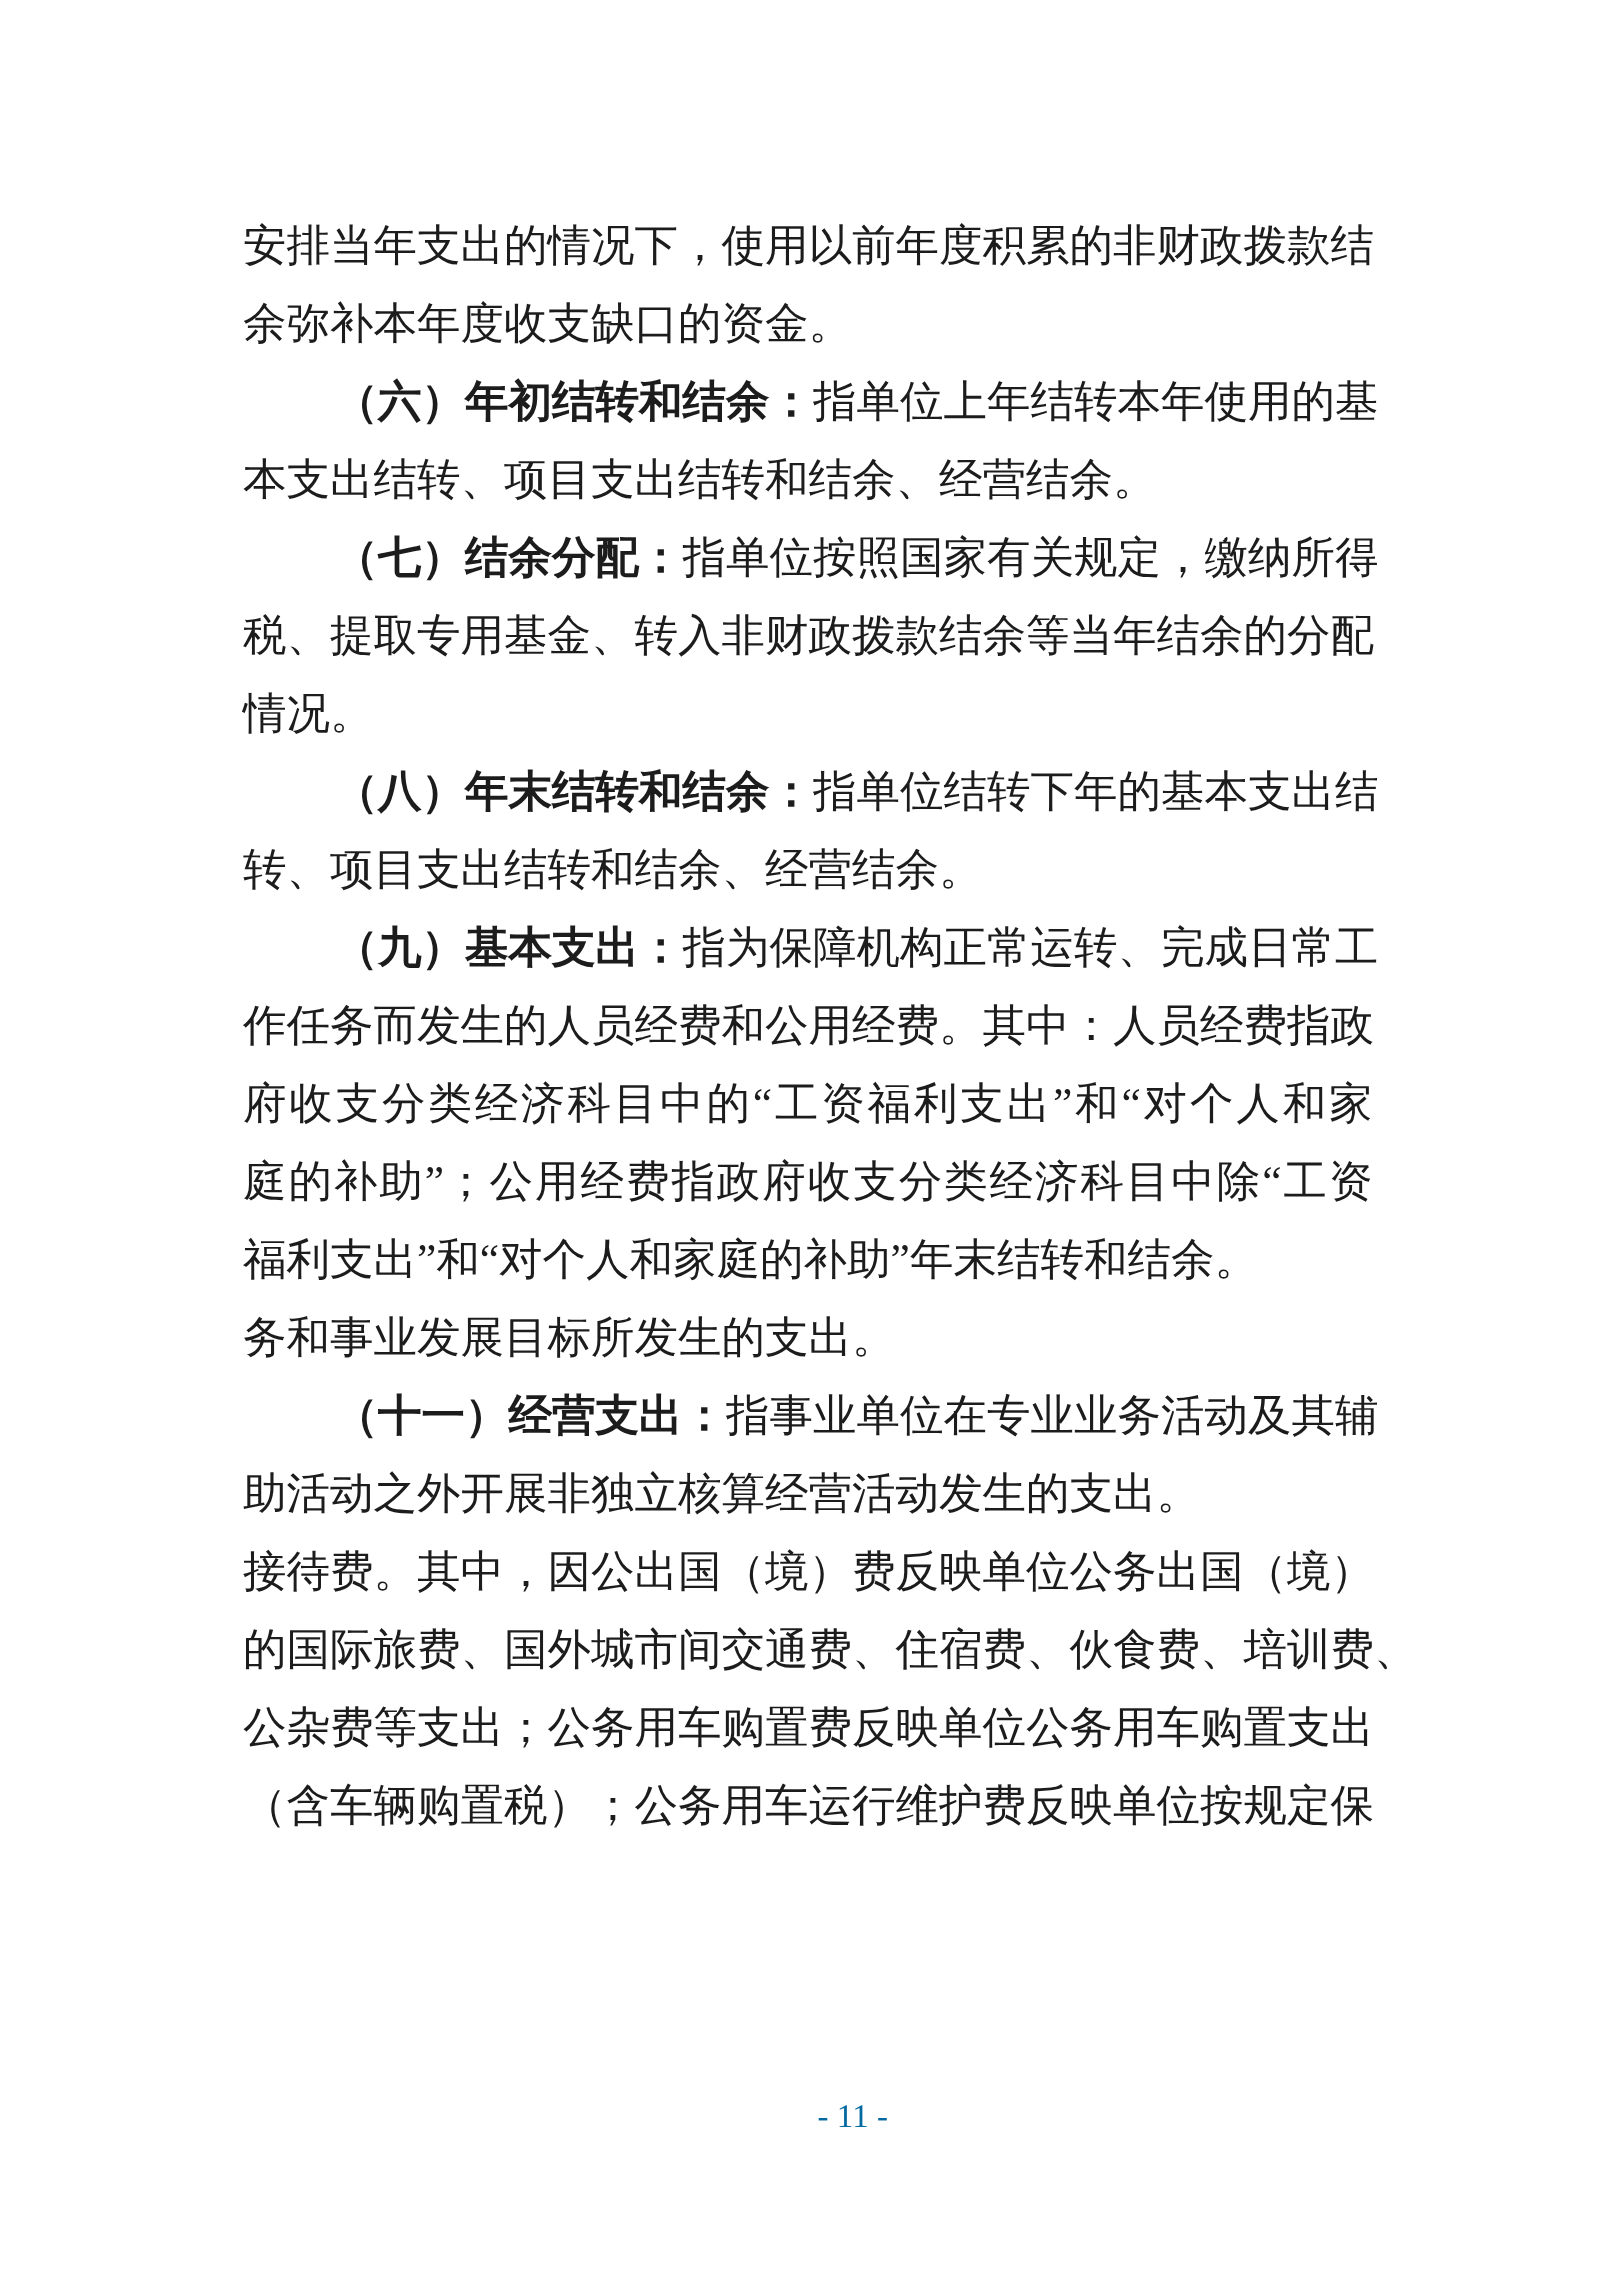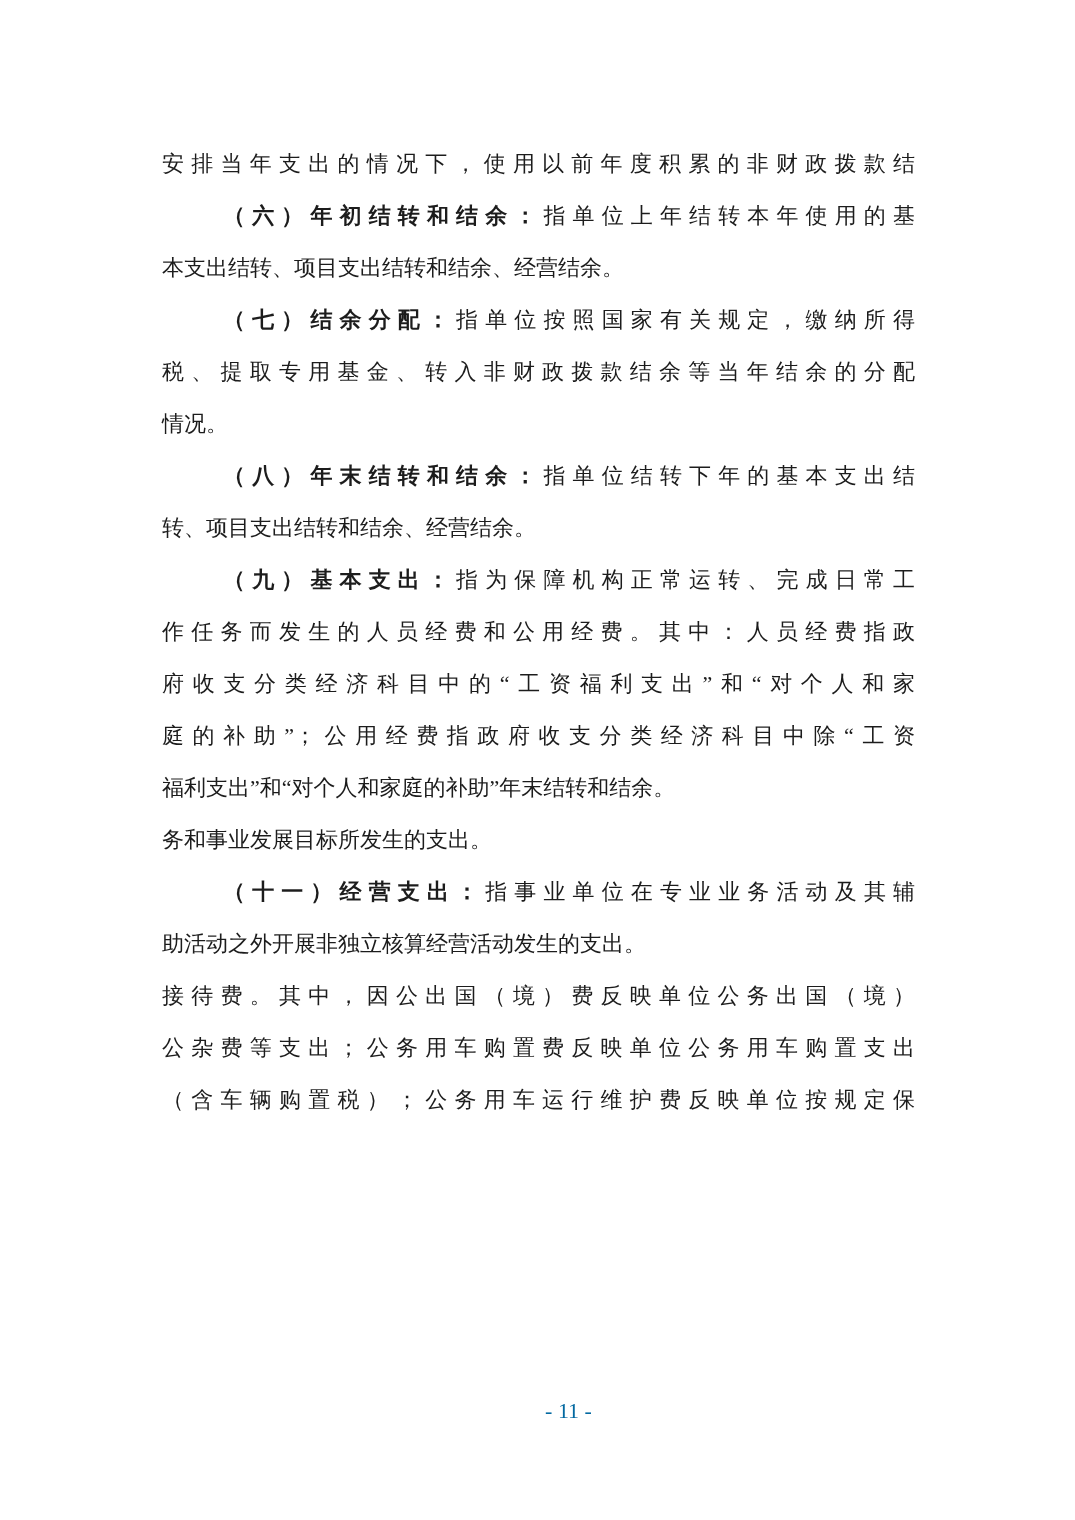--- a/index.html
+++ b/index.html
@@ -13,21 +13,21 @@
     height: 1520px;
     background: #ffffff;
     overflow: hidden;
     font-family: "Liberation Serif", serif;
   }
   .text-block {
     position: absolute;
     left: 162px;
     top: 138px;
     width: 753px;
-    font-size: 22px;
+    font-size: 29px;
     line-height: 52px;
     color: #1c1c1c;
     letter-spacing: 0;
   }
   .line {
     white-space: nowrap;
     height: 52px;
   }
   .line.fill {
     text-align: justify;
@@ -54,33 +54,35 @@
     color: #0369a1;
     padding-left: 31px;
   }
 </style>
 </head>
 <body>
 
 <div class="page">
   <div class="text-block" id="lines-container">
       <div class="line fill"><span class="seg">安排当年支出的情况下，使用以前年度积累的非财政拨款结</span></div>
+      <div class="line"><span class="seg">余弥补本年度收支缺口的资金。</span></div>
       <div class="line indent fill"><span class="seg seg-bold">（六）年初结转和结余：</span><span class="seg">指单位上年结转本年使用的基</span></div>
       <div class="line"><span class="seg">本支出结转、项目支出结转和结余、经营结余。</span></div>
       <div class="line indent fill"><span class="seg seg-bold">（七）结余分配：</span><span class="seg">指单位按照国家有关规定，缴纳所得</span></div>
       <div class="line fill"><span class="seg">税、提取专用基金、转入非财政拨款结余等当年结余的分配</span></div>
       <div class="line"><span class="seg">情况。</span></div>
       <div class="line indent fill"><span class="seg seg-bold">（八）年末结转和结余：</span><span class="seg">指单位结转下年的基本支出结</span></div>
       <div class="line"><span class="seg">转、项目支出结转和结余、经营结余。</span></div>
       <div class="line indent fill"><span class="seg seg-bold">（九）基本支出：</span><span class="seg">指为保障机构正常运转、完成日常工</span></div>
       <div class="line fill"><span class="seg">作任务而发生的人员经费和公用经费。其中：人员经费指政</span></div>
       <div class="line fill"><span class="seg">府收支分类经济科目中的“工资福利支出”和“对个人和家</span></div>
       <div class="line fill"><span class="seg">庭的补助”；公用经费指政府收支分类经济科目中除“工资</span></div>
       <div class="line"><span class="seg">福利支出”和“对个人和家庭的补助”年末结转和结余。</span></div>
       <div class="line"><span class="seg">务和事业发展目标所发生的支出。</span></div>
       <div class="line indent fill"><span class="seg seg-bold">（十一）经营支出：</span><span class="seg">指事业单位在专业业务活动及其辅</span></div>
       <div class="line"><span class="seg">助活动之外开展非独立核算经营活动发生的支出。</span></div>
       <div class="line fill"><span class="seg">接待费。其中，因公出国（境）费反映单位公务出国（境）</span></div>
+      <div class="line fill"><span class="seg">的国际旅费、国外城市间交通费、住宿费、伙食费、培训费、</span></div>
       <div class="line fill"><span class="seg">公杂费等支出；公务用车购置费反映单位公务用车购置支出</span></div>
       <div class="line fill"><span class="seg">（含车辆购置税）；公务用车运行维护费反映单位按规定保</span></div>
     </div>
   <div class="page-number">- 11 -</div>
 </div>
 
 </body></html>

